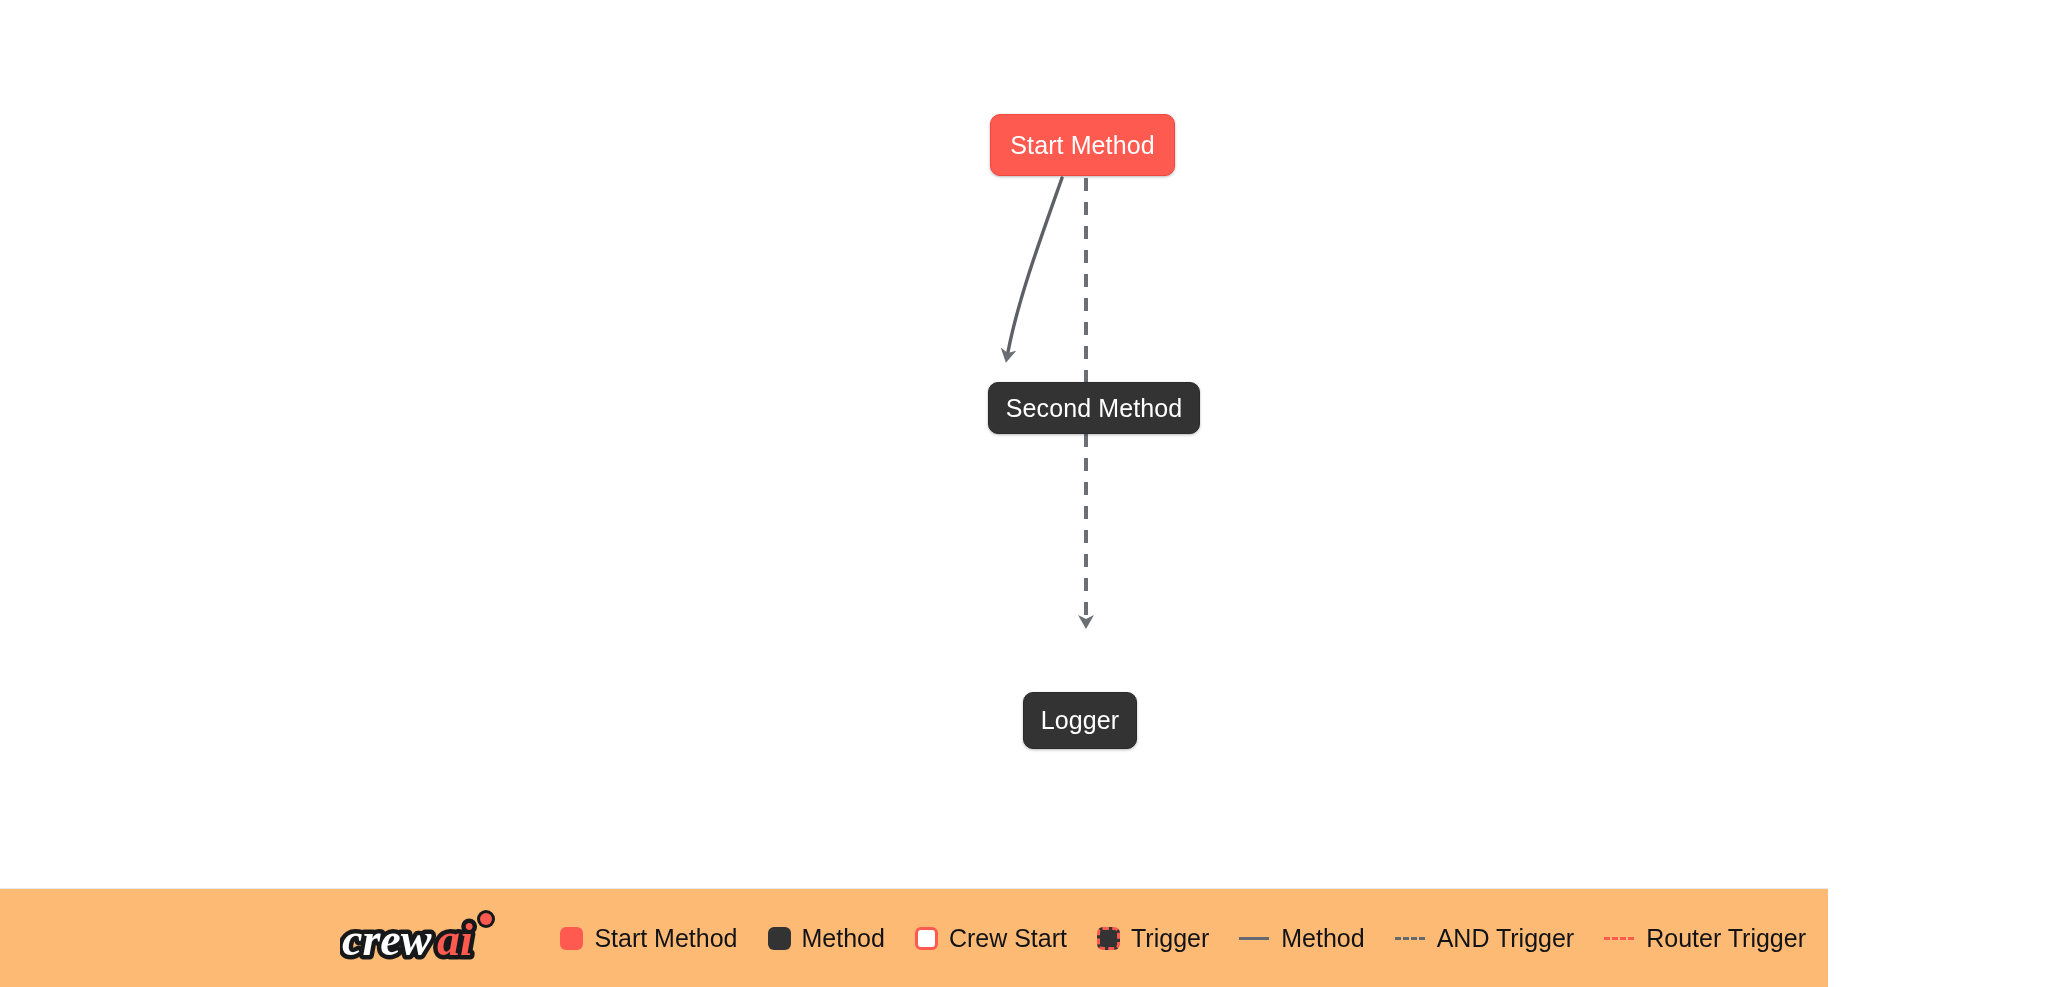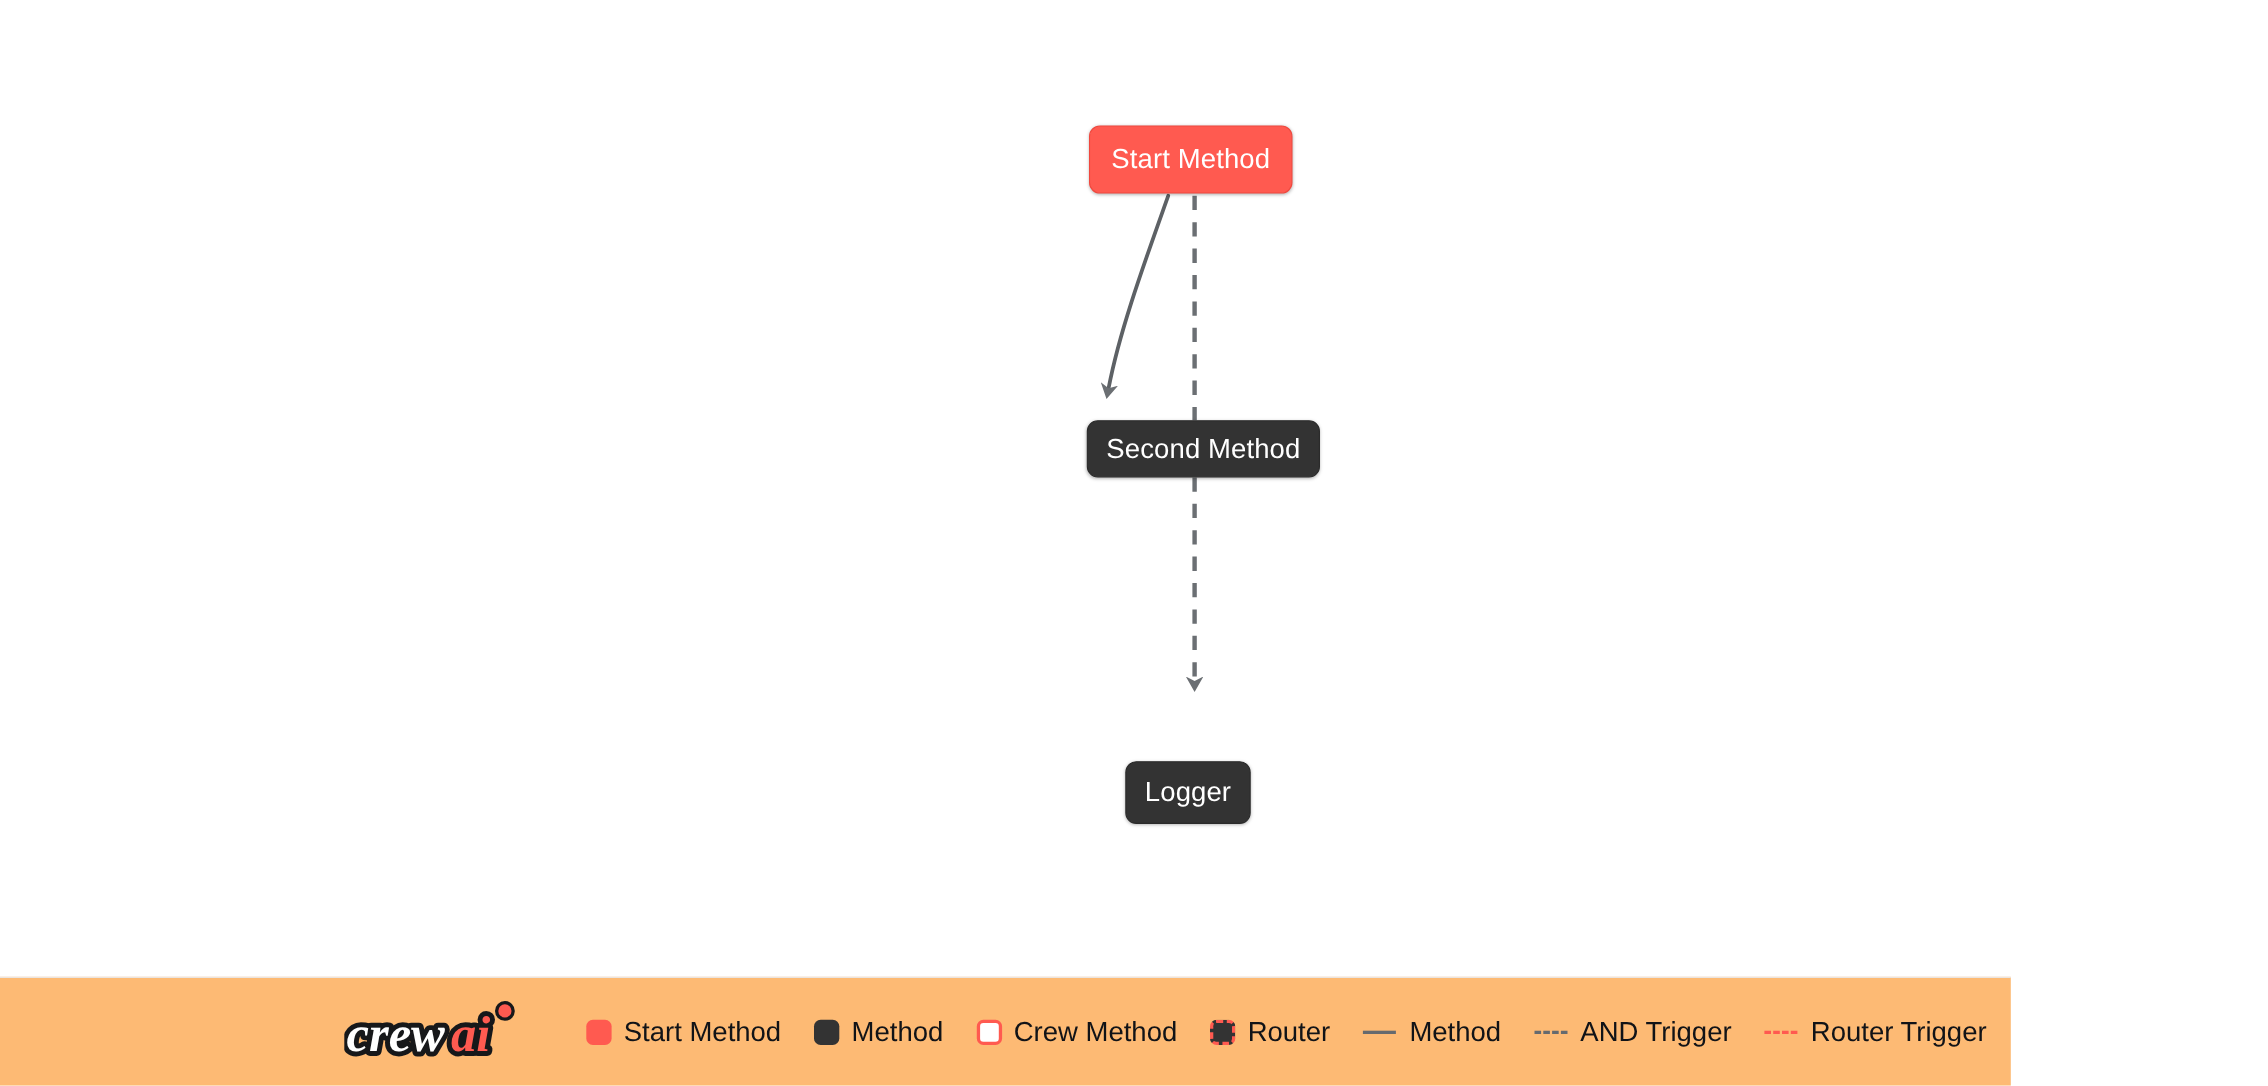--- a/index.html
+++ b/index.html
@@ -174,26 +174,26 @@
         <span class="legend-label">Start Method</span>
       </div>
 
       <div class="legend-item">
         <span class="sw sw-method"></span>
         <span class="legend-label">Method</span>
       </div>
 
       <div class="legend-item">
         <span class="sw sw-crew"></span>
-        <span class="legend-label">Crew Method</span>
+        <span class="legend-label">Crew Start</span>
       </div>
 
       <div class="legend-item">
         <span class="sw sw-router"></span>
-        <span class="legend-label">Router</span>
+        <span class="legend-label">Trigger</span>
       </div>
 
       <div class="legend-item">
         <span class="line-sw line-trigger"></span>
         <span class="legend-label">Method</span>
       </div>
 
       <div class="legend-item">
         <span class="line-sw line-and"></span>
         <span class="legend-label">AND Trigger</span>

